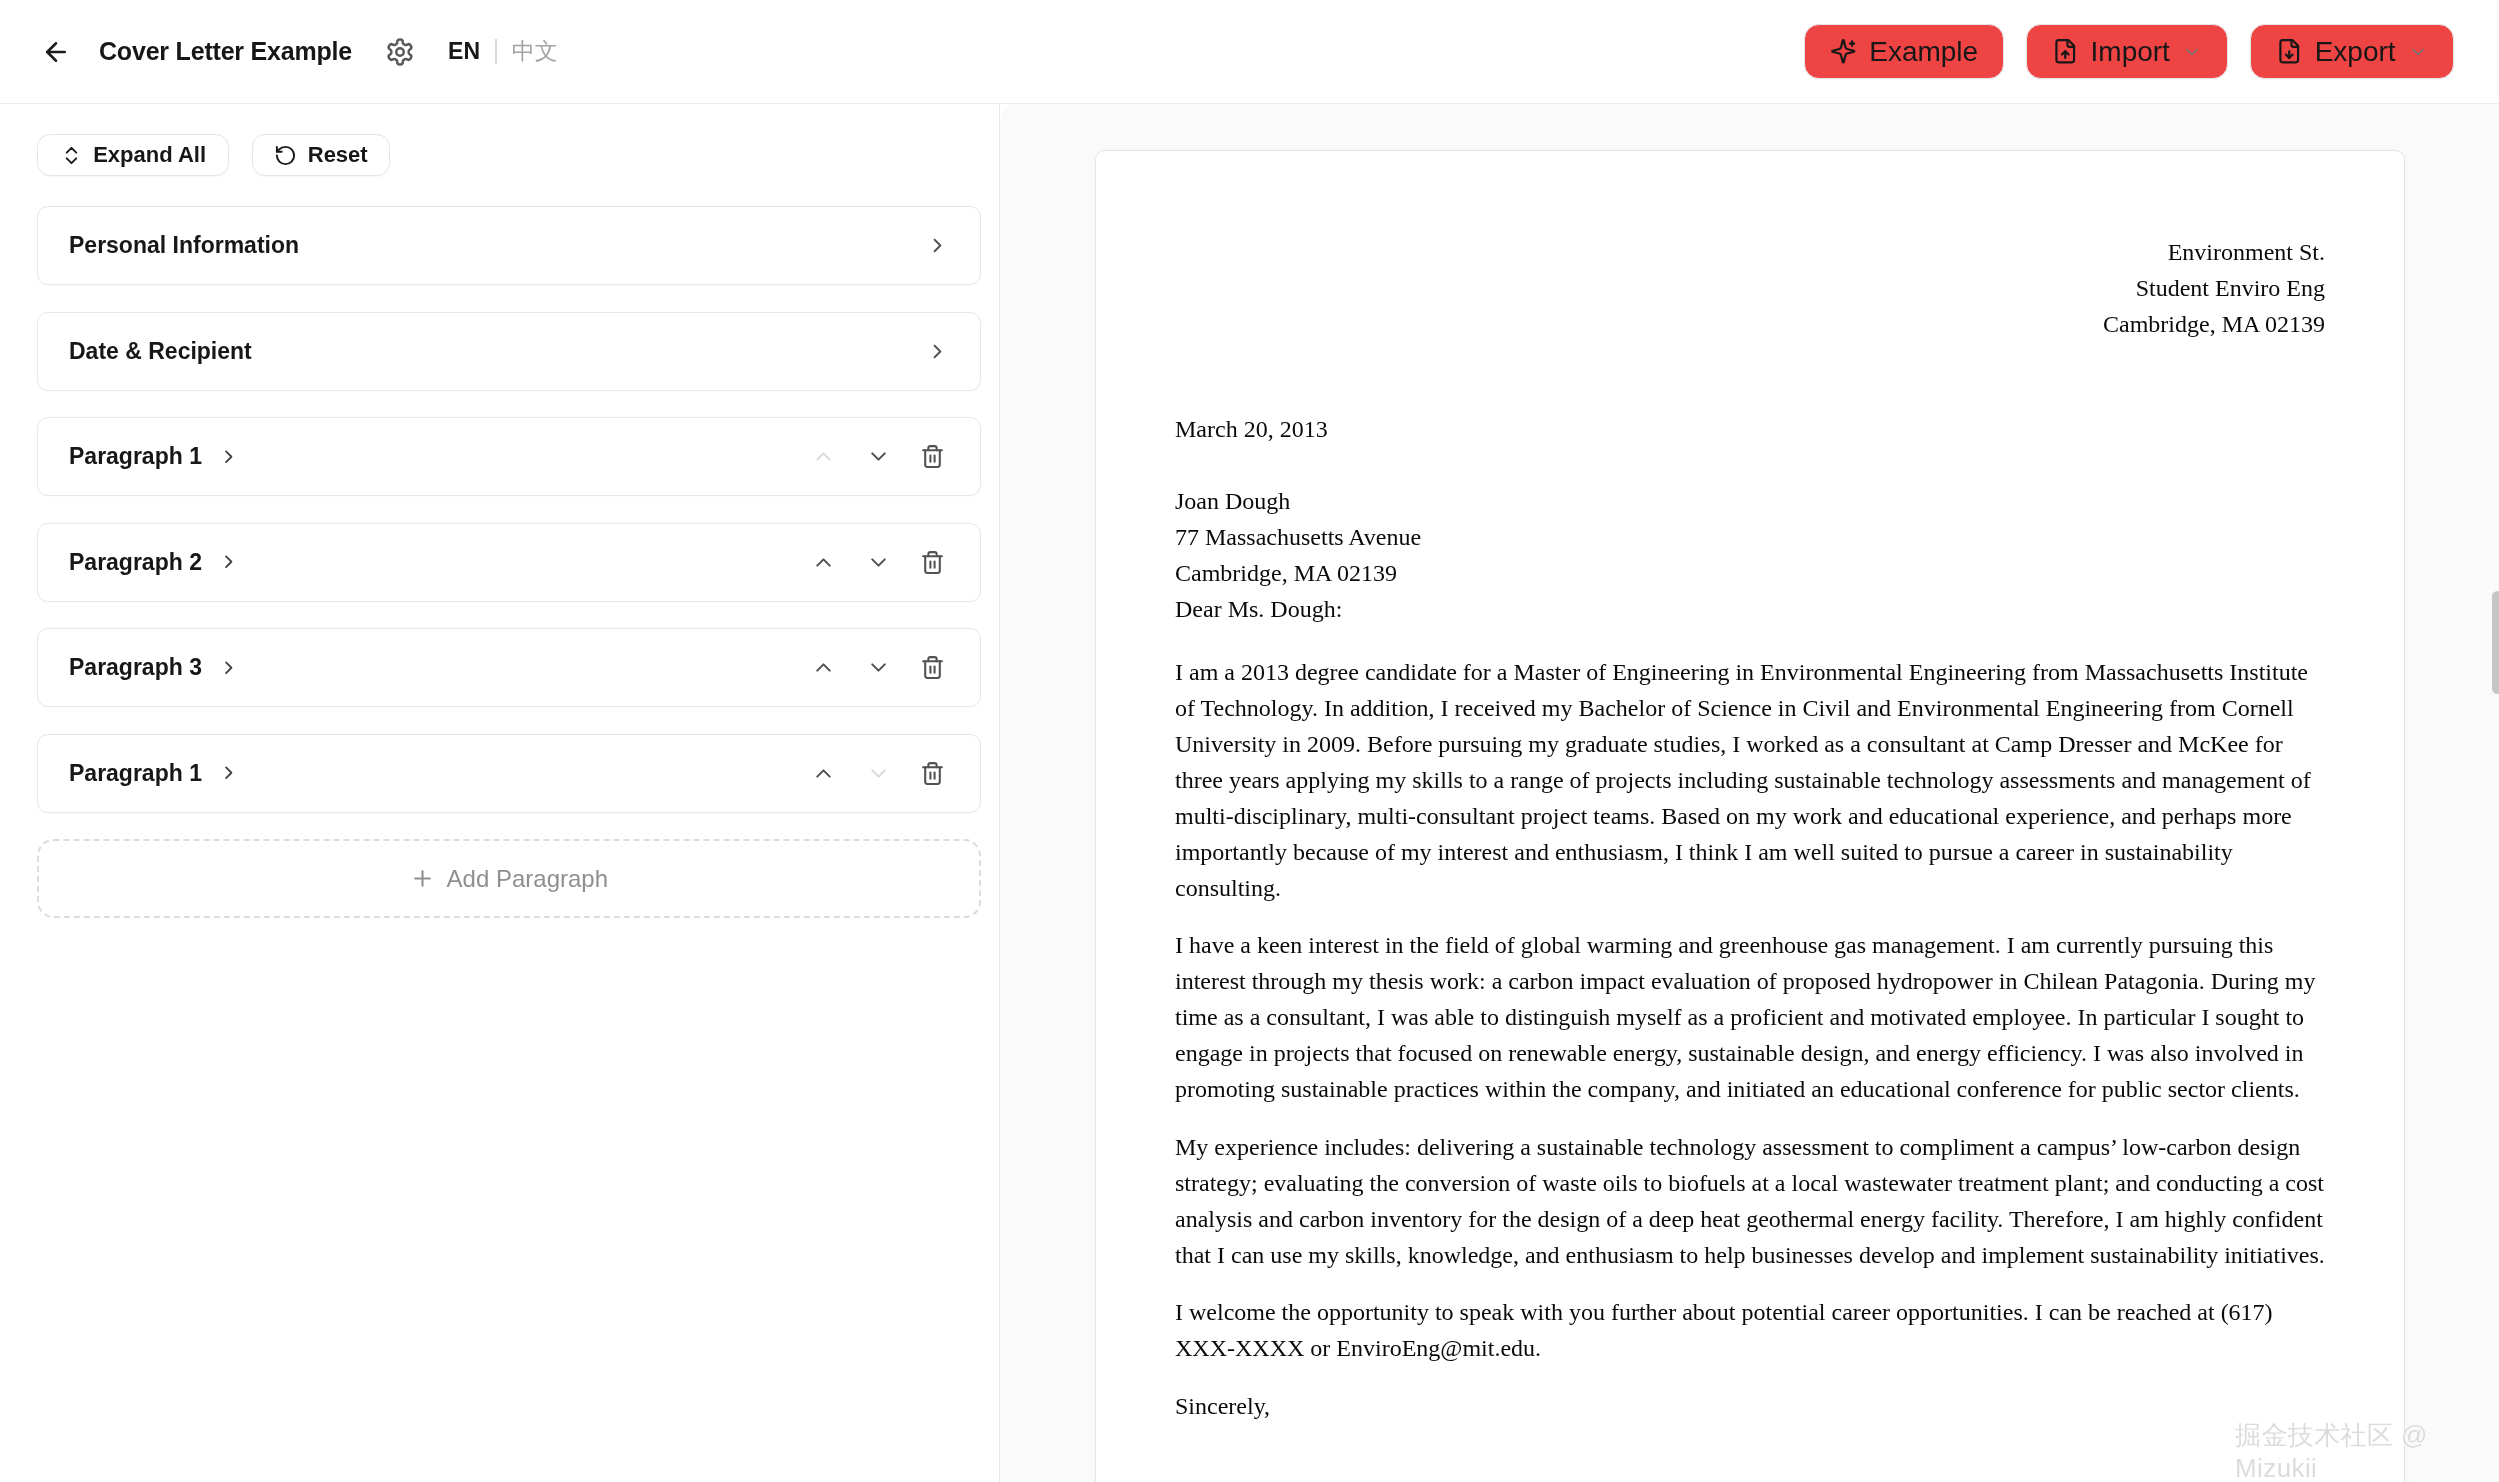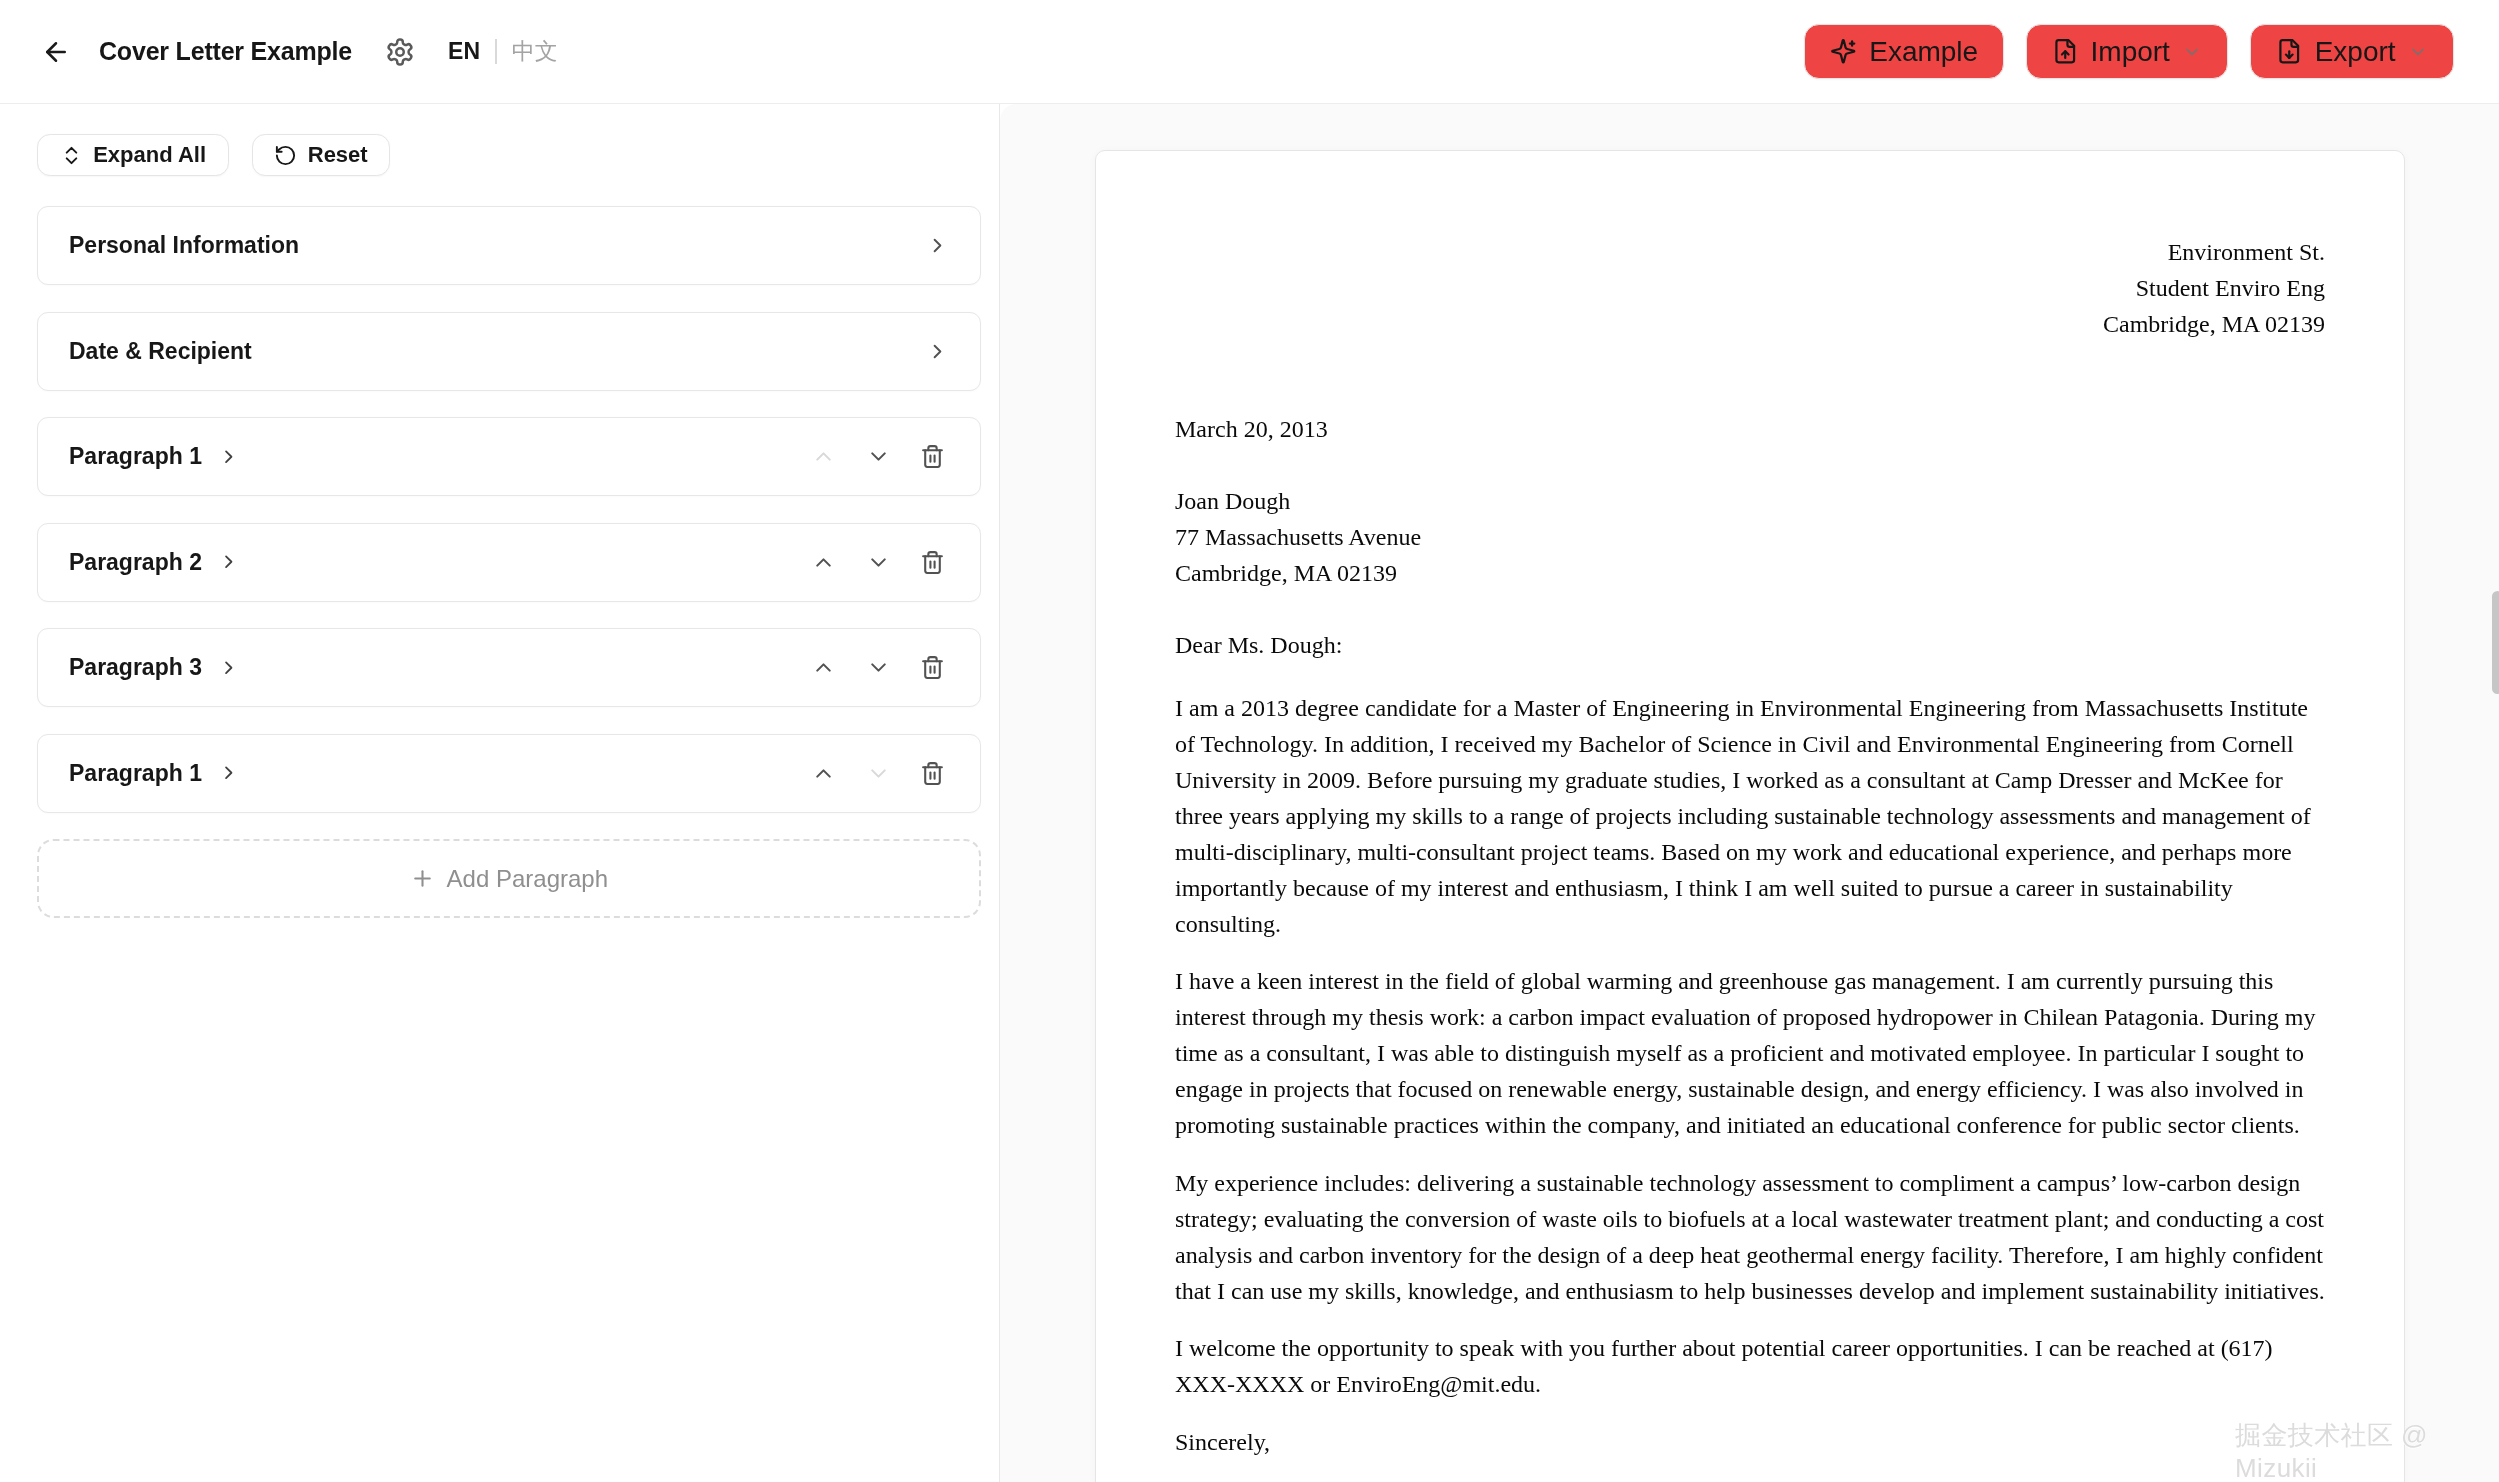--- a/index.html
+++ b/index.html
@@ -55,21 +55,21 @@
   .main { position:absolute; top:104px; left:1000px; width:1499px; height:1379px;
           background:#fafafa; border-top-left-radius:16.5px; overflow:hidden; }
   .page { position:absolute; left:95px; top:46px; width:1310px; height:1868px;
           background:#fff; border:1.7px solid #e5e5e5; border-radius:10px;
           box-shadow:0 1.7px 8.3px rgba(0,0,0,.03);
           padding:83px 79px 0 79px;
           font-family:"Liberation Serif", "DejaVu Serif", serif;
           font-size:24px; line-height:36px; color:#0a0a0a; }
   .sender { text-align:right; margin-bottom:69px; }
   .date-line { margin-bottom:36px; }
-  .recipient { margin-bottom:36px; }
+  .recipient { }
   .salutation { margin-bottom:26.5px; }
   .para { margin-bottom:21.5px; }
 
   .watermark { position:absolute; left:2235px; top:1418px; z-index:6;
                font-size:26px; color:#dcdcdc; letter-spacing:0.4px;
                text-shadow:0 0.8px 0 #ffffff; font-family:"Liberation Sans", sans-serif; }
   .scroll-thumb { position:absolute; right:-4.1px; top:591px; width:10.7px; height:103px;
                   background:#c6c6c6; border-radius:5.8px; z-index:6; }
 </style>
 </head>

